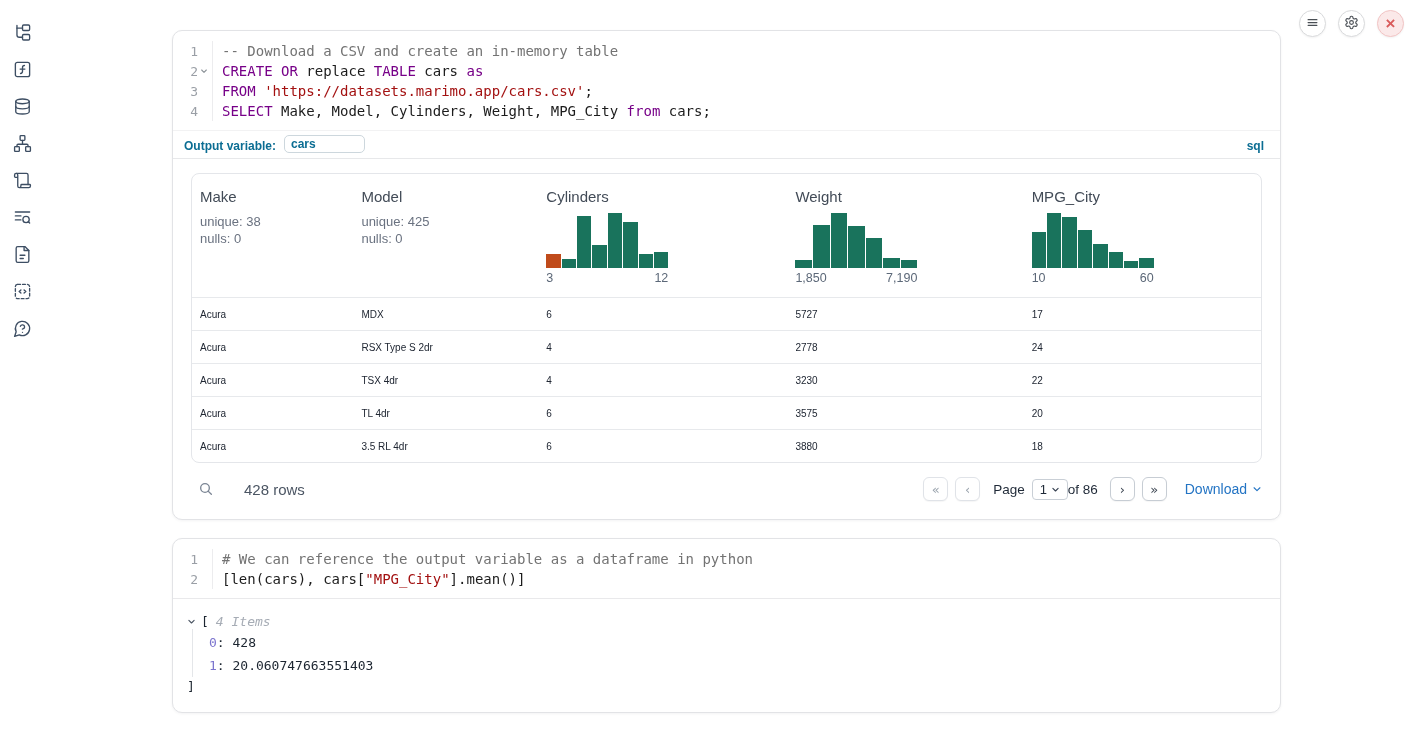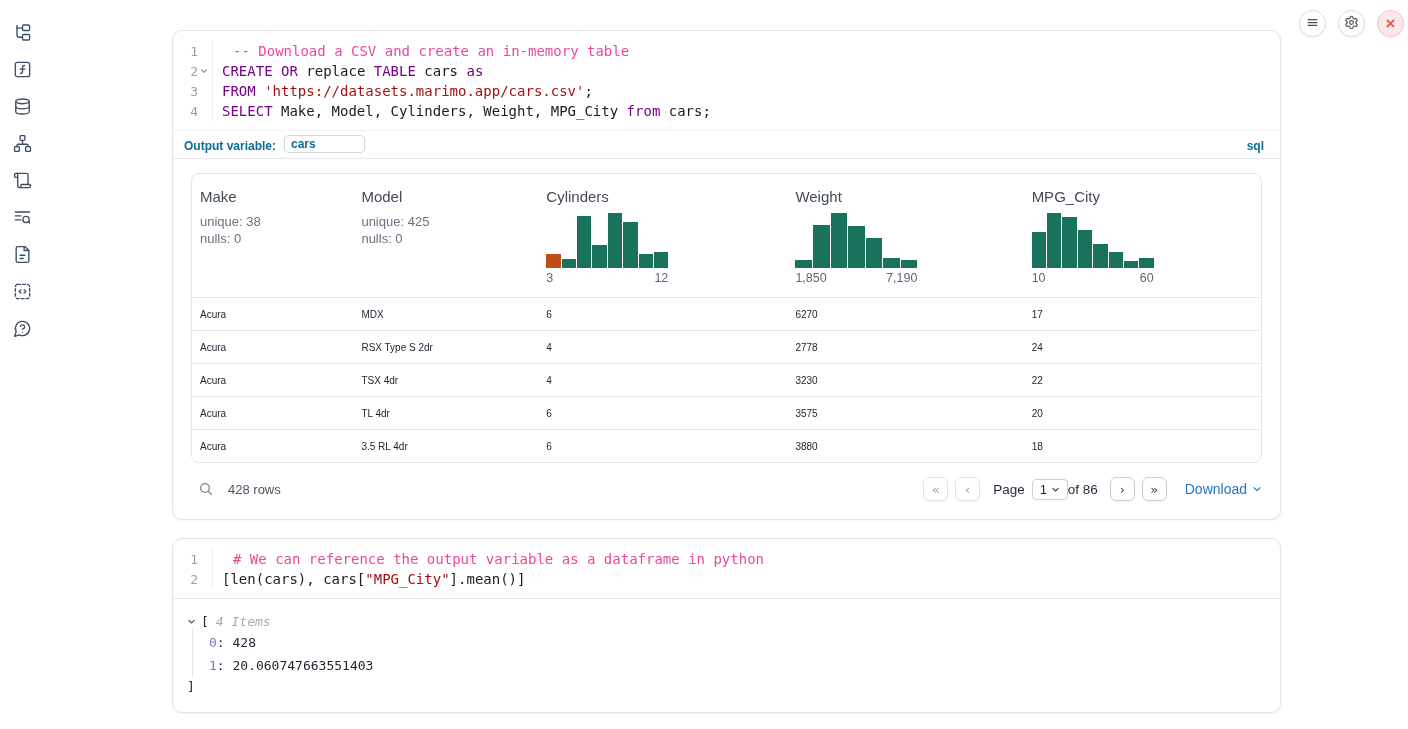--- a/index.html
+++ b/index.html
@@ -25,21 +25,21 @@
   .code-block { display:flex; padding:10px 0 9px 0; }
   .gutter-col { width:40px; display:flex; flex-direction:column; border-right:1px solid #ececee; }
   .gutter-row { height:20px; display:flex; align-items:center; justify-content:flex-end; padding-right:2px; }
   .line-number { color:#9a9fa6; font:13px "DejaVu Sans Mono",monospace; }
   .fold-caret { width:12px; height:12px; color:#8b9298; display:flex; align-items:center; justify-content:center; }
   .fold-caret svg { width:8px; height:8px; }
   .code-col { flex:1; display:flex; flex-direction:column; padding-left:9px; }
   .code-row { height:20px; font:14px "DejaVu Sans Mono",monospace; white-space:pre; color:#1c1c1c; display:flex; align-items:center; }
   .tok-kw { color:#770088; }
   .tok-str { color:#a31111; }
-  .tok-com { color:#ec4899;margin-left:11px; }
+  .tok-com { color:#737373; }
   .tok-pl { color:#1c1c1c; }
 
   
   .outvar-row { display:flex; align-items:flex-end; padding:4px 16px 5px 11px; border-top:1px solid #f2f2f3; border-bottom:1px solid #e7e8ea; }
   .outvar-label { font-size:12px; font-weight:bold; color:#0b6d93; }
   .outvar-input { margin-left:8px; width:81px; height:18px; border:1px solid #cdd7dd; border-radius:5px; padding:0 6px; font-size:12px; font-weight:bold; color:#0b6d93; font-family:"Liberation Sans",sans-serif; outline:none; }
   .lang-badge { margin-left:auto; font-size:12px; font-weight:bold; color:#0b6d93; }
 
   
   .cell-output { padding:14px 18px 16px 18px; }
@@ -54,21 +54,21 @@
   .hist-bar { flex:1; background:#19735c; }
   .hist-bar.orange { background:#c04b1b; }
   .hist-axis { display:flex; justify-content:space-between; width:122px; margin-top:3px; font-size:12.5px; color:#5c6878; }
   .t-row { display:flex; border-top:1px solid #e7e9ec; height:33px; align-items:center; }
   .t-cell { padding:0 8px; font-size:10px; color:#202733; overflow:hidden; white-space:nowrap; }
 
   
   .t-footer { display:flex; align-items:center; padding:14px 0 2px 6px; }
   .search-btn { width:18px; height:18px; color:#7b8594; display:flex; align-items:center; justify-content:center; cursor:pointer; }
   .search-btn svg { width:16px; height:16px; }
-  .row-count { margin-left:13px; font-size:13px; color:#4b5563; }
+  .row-count { margin-left:29px; font-size:15px; color:#4b5563; }
   .pager { margin-left:auto; display:flex; align-items:center; }
   .pg-btn { width:25px; height:24px; border-radius:6px; border:1px solid #e0e3e8; background:#fff; display:flex; align-items:center; justify-content:center; font-size:13px; color:#9aa3ad; box-shadow:0 1px 1px rgba(0,0,0,.04); cursor:pointer; font-family:"DejaVu Sans",sans-serif; }
   .pg-btn.enabled { border-color:#c7cdd4; color:#3f4854; }
   .pg-btn + .pg-btn { margin-left:7px; }
   .page-label { margin:0 7px 0 13px; font-size:13.5px; color:#1f2937; }
   .page-select { height:21px; min-width:36px; border:1px solid #c9cfd6; border-radius:4px; display:flex; align-items:center; padding:0 4px 0 7px; font-size:13px; color:#1f2937; gap:4px; cursor:pointer; background:#fff; }
   .page-select svg { width:9px; height:9px; color:#374151; }
   .of-label { margin:0 12px 0 0; font-size:13.5px; color:#1f2937; }
   .download { margin-left:18px; display:flex; align-items:center; gap:5px; color:#2374c4; font-size:14px; font-weight:500; cursor:pointer; }
   .download svg { width:10px; height:10px; }
@@ -283,21 +283,21 @@
                   <span>60</span>
                 </div>
               </div>
             </div>
           </div>
         <div id="tbody">
             <div class="t-row">
               <div class="t-cell c0">Acura</div>
               <div class="t-cell c1">MDX</div>
               <div class="t-cell c2">6</div>
-              <div class="t-cell c3">6270</div>
+              <div class="t-cell c3">5727</div>
               <div class="t-cell c4">17</div>
             </div>
             <div class="t-row">
               <div class="t-cell c0">Acura</div>
               <div class="t-cell c1">RSX Type S 2dr</div>
               <div class="t-cell c2">4</div>
               <div class="t-cell c3">2778</div>
               <div class="t-cell c4">24</div>
             </div>
             <div class="t-row">

